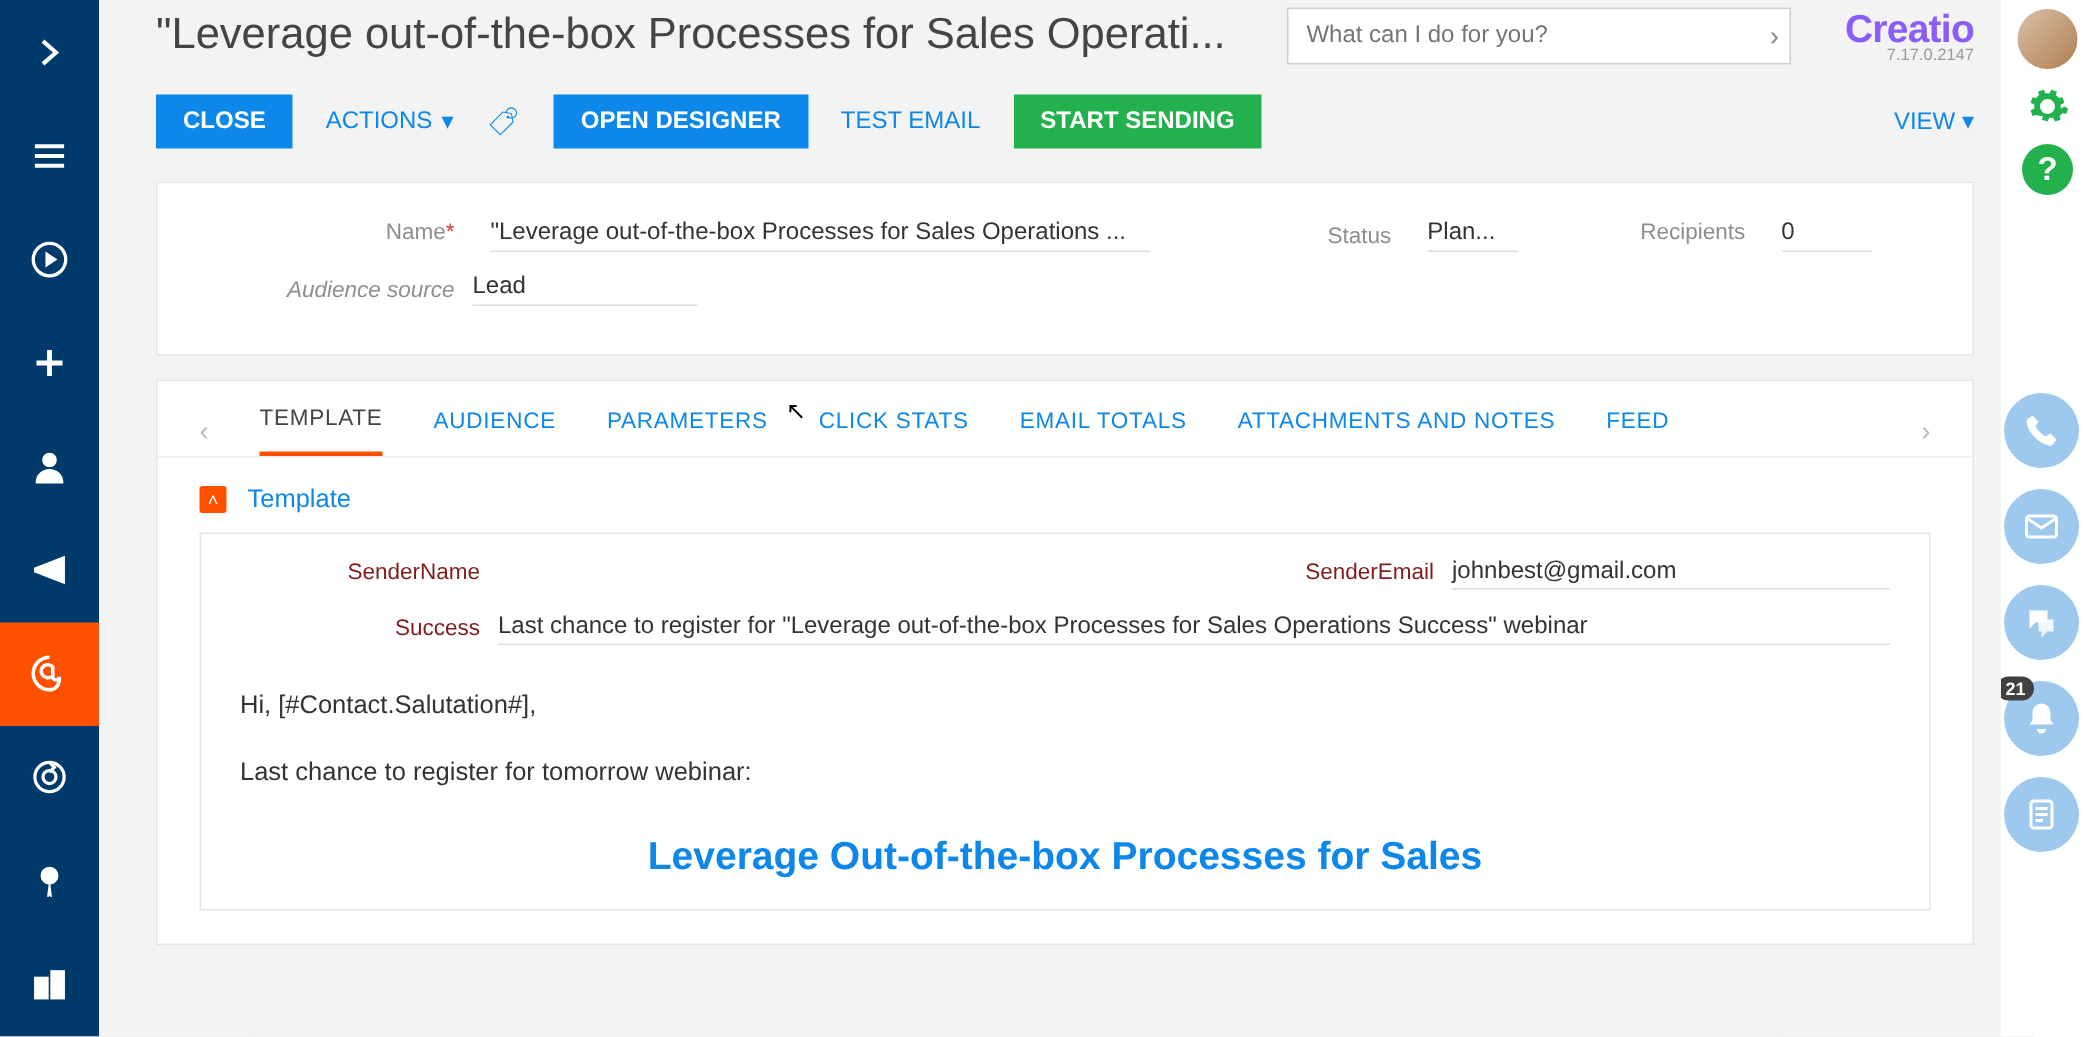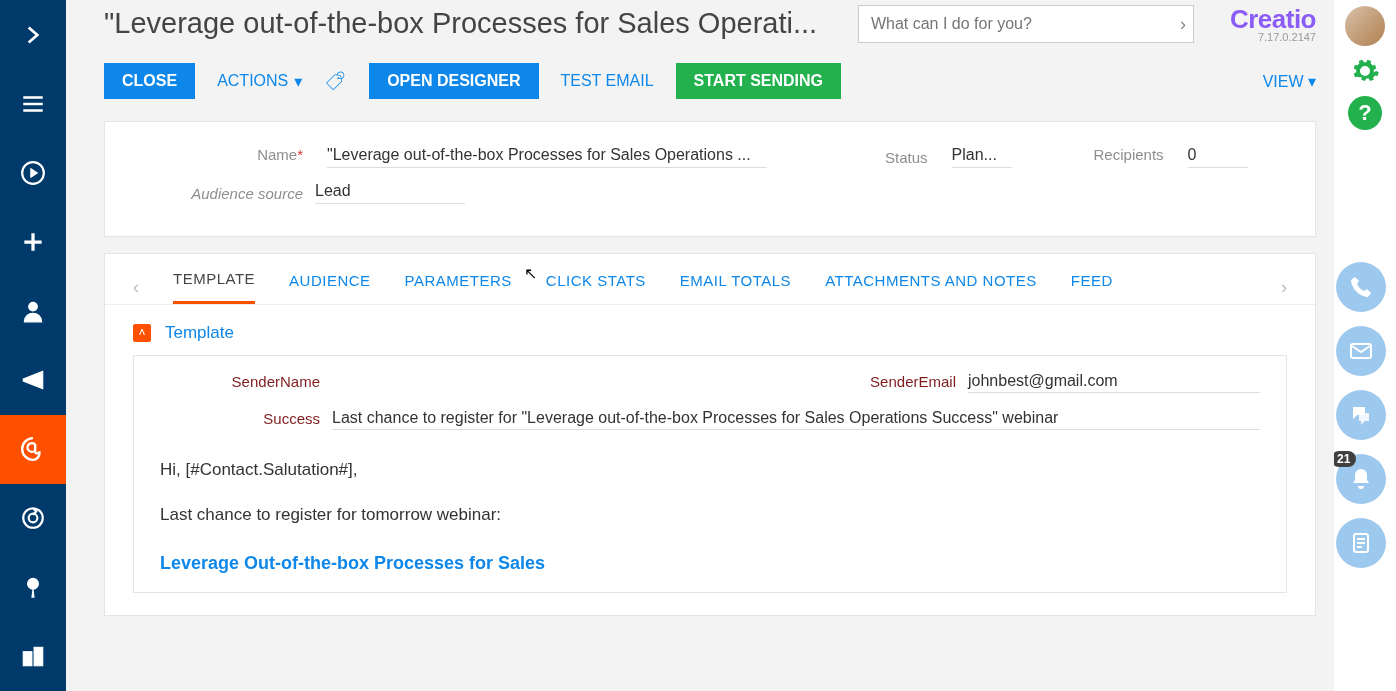--- a/index.html
+++ b/index.html
@@ -65,21 +65,21 @@
 .section-header .chev { width:18px; height:18px; background:#ff5000; display:flex; align-items:center; justify-content:center; color:#fff; font-size:12px; border-radius:2px; }
 .section-header .title { color:#0d87e9; font-size:17px; }
 
 .template-body { border:1px solid #e5e5e5; margin:0 28px 22px 28px; padding:14px 26px; }
 .tpl-row { display:flex; align-items:center; gap:12px; margin-bottom:14px; }
 .tpl-lbl { color:#7f1d1d; font-size:15px; text-align:right; width:160px; }
 .tpl-val { color:#333; font-size:16px; border-bottom:1px solid #ddd; padding:2px 0; flex:1; min-height:22px; }
 .tpl-row .half { display:flex; align-items:center; gap:12px; flex:1; }
 
 .email-body { margin-top:26px; font-size:17px; color:#333; line-height:1.7; }
-.email-body .headline { color:#0d87e9; font-size:18px; font-weight:700; margin-top:18px; }
+.email-body .headline { color:#0d87e9; font-size:26px; font-weight:700; margin-top:18px;text-align:center; }
 
 .cursor { position:absolute; left:524px; top:264px; font-size:16px; color:#000; pointer-events:none; }
 </style>
 </head>
 <body>
 
 <div class="nav-rail">
   <div class="nav-item">
       <svg viewBox="0 0 24 24">
         <path d="M8 5l8 7-8 7" fill="none" stroke-width="2.5"></path>

